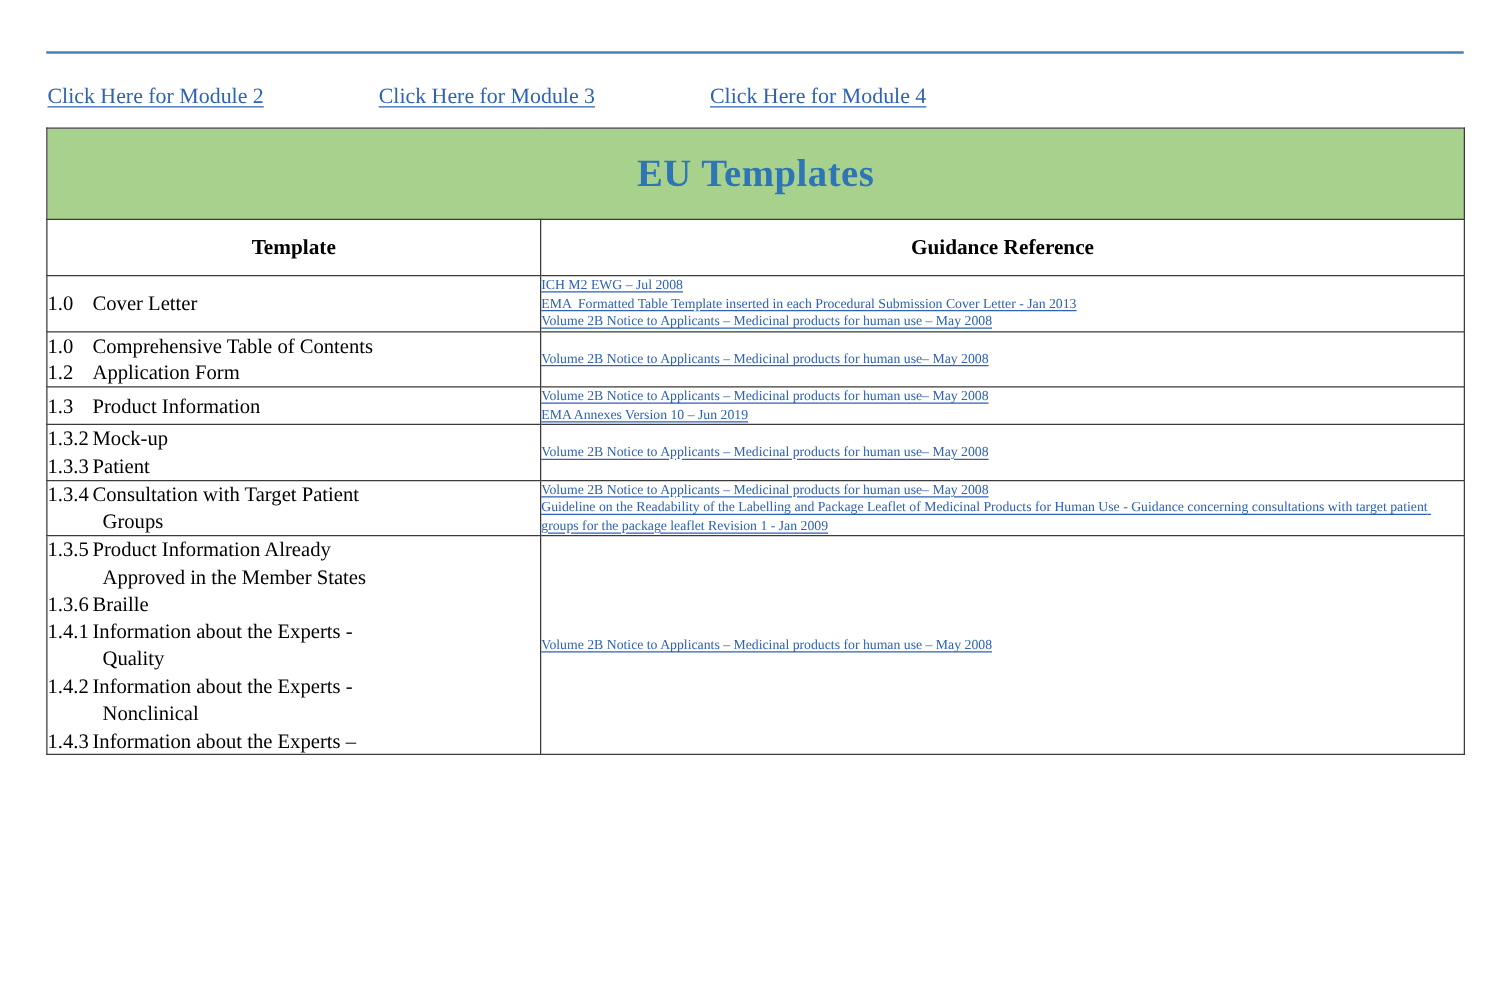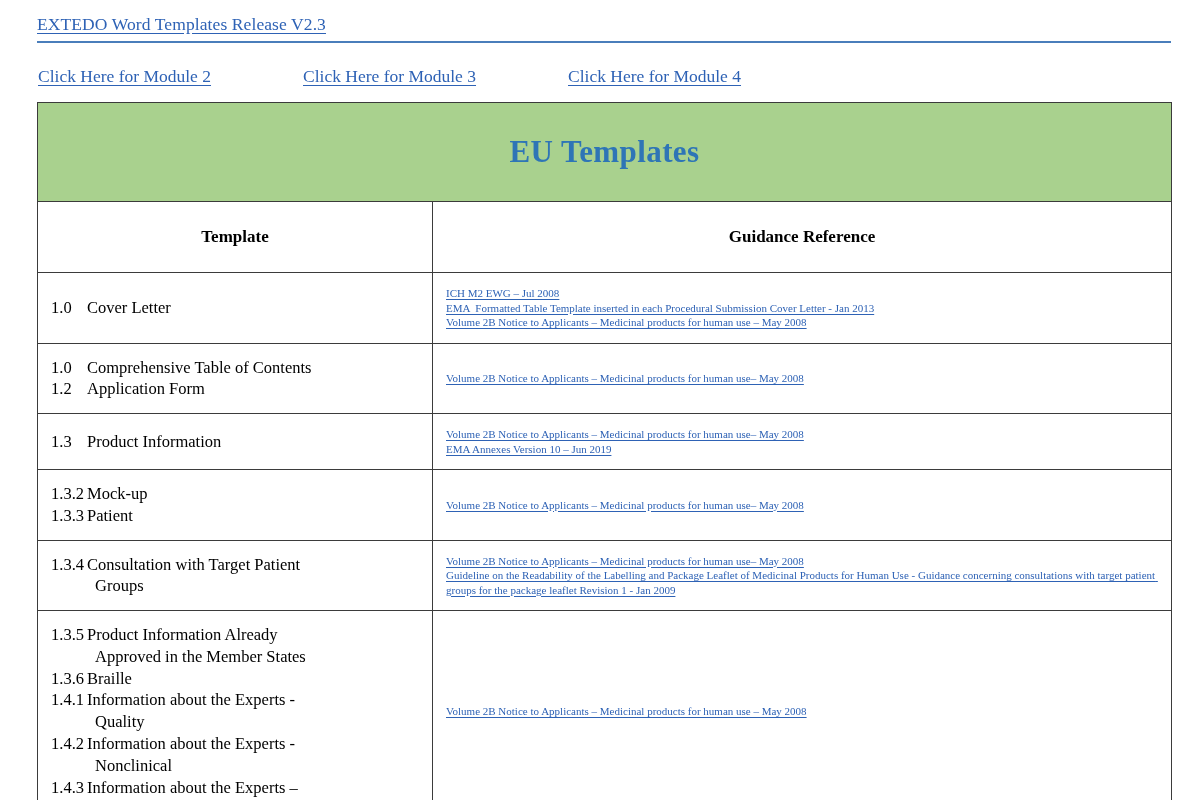--- a/index.html
+++ b/index.html
@@ -72,21 +72,21 @@
     position: absolute;
     left: 37px;
     top: 102px;
     width: 1134px;
     border-collapse: collapse;
     table-layout: fixed;
   }
   .tbl td {
     border: 1.6px solid #3b3b3b;
     vertical-align: middle;
-    padding: 13px;
+    padding: 0;
     margin-left: 10px;
   }
   .col-tpl { width: 395px; }
   .col-ref { width: 739px; }
 
   
   .title-cell {
     background: #a9d18e;
     height: 72px;
     text-align: center;
@@ -137,21 +137,20 @@
   .tpl-row-flex { display: flex; }
   .tpl-num { width: 36px; flex: 0 0 36px; }
   .tpl-txt { flex: 1 1 auto; }
 </style>
 </head>
 <body>
 
 <div class="page">
 
   <div class="doc-header">
-    <span class="doc-header-link">EXTEDO Word Templates Release V2.3</span>
   </div>
   <div class="header-rule"></div>
 
   <div class="module-links">
     <span class="module-link">Click Here for Module 2</span>
     <span class="module-link">Click Here for Module 3</span>
     <span class="module-link">Click Here for Module 4</span>
   </div>
 
   <table class="tbl">

